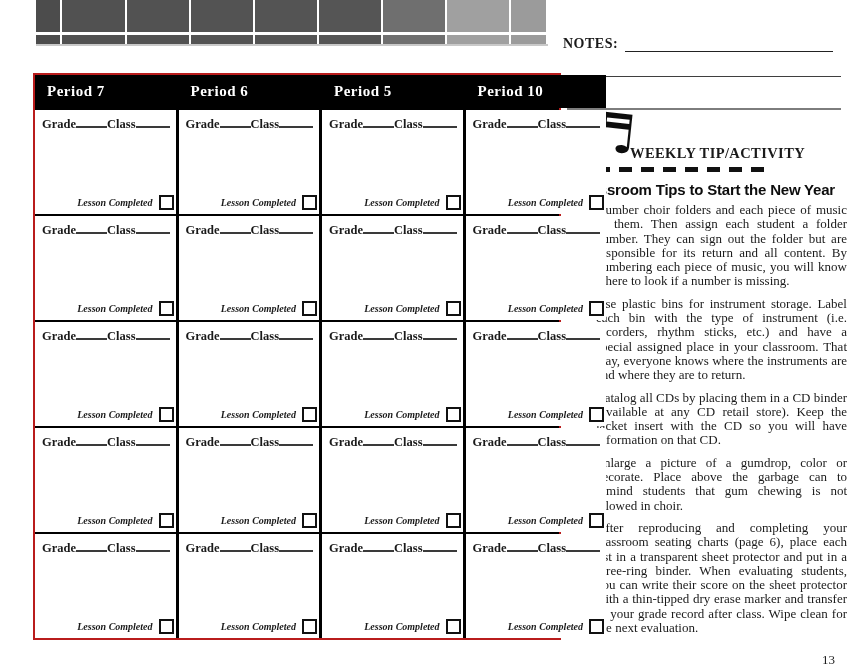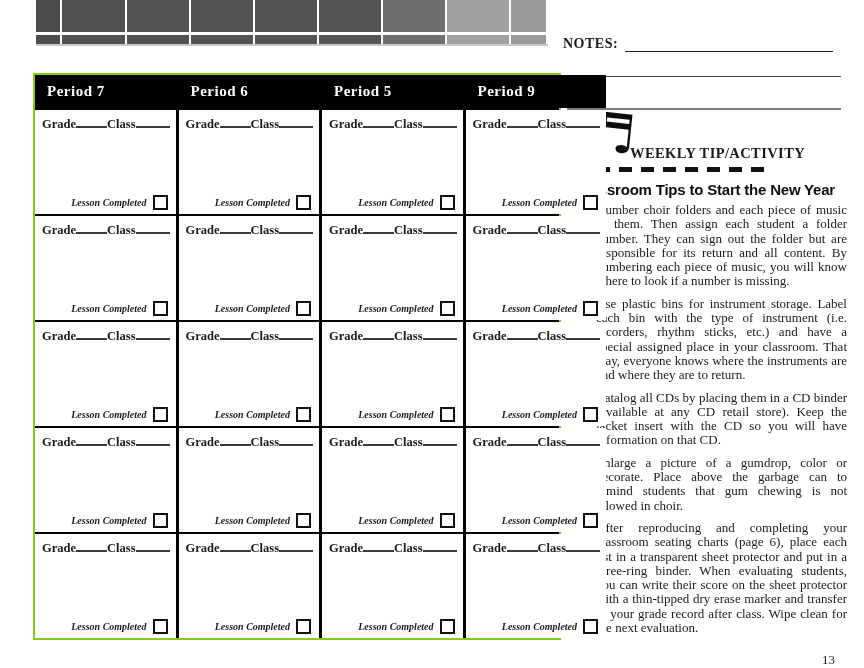--- a/index.html
+++ b/index.html
@@ -45,32 +45,32 @@
   .tip-item { position:relative; padding-left:20px; text-align:justify;
               font-size:13px; line-height:14.3px; margin-bottom:8px; }
   .tip-item .num { position:absolute; left:0; top:0; }
 
   .page-number { position:absolute; left:822px; top:632px; font-size:13px;margin-top:20px; }
 
   
   .grid { position:absolute; left:33px; top:73px; width:528px; height:567px;
           display:grid; grid-template-columns:repeat(4,1fr);
           grid-template-rows:33px repeat(5,1fr); gap:2px 3px;
-          background:#000; border:2px solid #84cc16; }
+          background:#000; border:2px solid #b91c1c; }
   .th { background:#000; color:#fff; display:flex; align-items:center;
         padding-left:12px; font-weight:bold; font-size:15px; letter-spacing:.5px; }
   .cell { background:#fff; position:relative; }
   .cell-top { display:flex; justify-content:space-between;
               padding:6px 6px 0 7px; font-size:12.5px;text-align:center; }
   .fld { white-space:nowrap; }
   .fld .lbl { font-weight:bold; }
   .blank { display:inline-block; height:12px; border-bottom:2px solid #3a3a3a; }
   .blank.g { width:31px; }
   .blank.c { width:34px; }
-  .cell-bottom { position:absolute; right:8px; bottom:4px; display:flex;
+  .cell-bottom { position:absolute; right:2px; bottom:4px; display:flex;
                  align-items:center;justify-content:center; }
   .lc { font-weight:bold; font-style:italic; font-size:10px; }
   .checkbox { width:15px; height:15px; border:2px solid #111; background:#fff;
               margin-left:6px; }
 </style>
 </head>
 <body>
 
 <div class="page">
 
@@ -124,21 +124,21 @@
       <span>After reproducing and completing your classroom seating charts (page 6), place each list in a transparent sheet protector and put in a three-ring binder. When evaluating students, you can write their score on the sheet protector with a thin-tipped dry erase marker and transfer to your grade record after class. Wipe clean for the next evaluation.</span>
     </div>
   </div>
 
   <div class="page-number">13</div>
 
   <div class="grid" id="grid">
     <div class="th">Period 7</div>
     <div class="th">Period 6</div>
     <div class="th">Period 5</div>
-    <div class="th">Period 9</div>
+    <div class="th">Period 10</div>
 
     <div class="cell">
       <div class="cell-top">
         <span class="fld"><span class="lbl">Grade</span><span class="blank g"></span></span>
         <span class="fld"><span class="lbl">Class</span><span class="blank c"></span></span>
       </div>
       <div class="cell-bottom">
         <span class="lc">Lesson Completed</span>
         <span class="checkbox"></span>
       </div>

